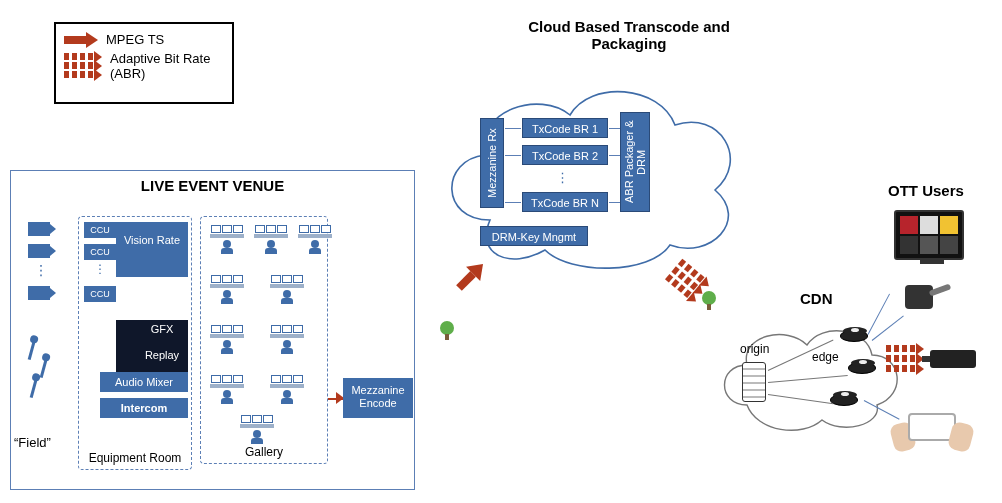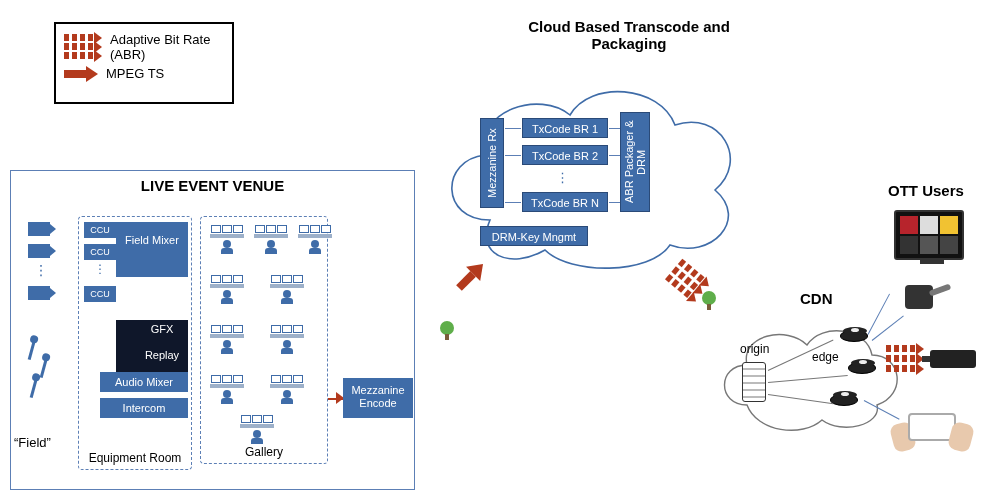--- a/index.html
+++ b/index.html
@@ -142,20 +142,24 @@
   .hand { position:absolute; width:22px; height:28px; background:#e8c9ad; border-radius:8px;}
   .handL{ left:0; top:18px; transform:rotate(-15deg);} .handR{ right:0; top:18px; transform:rotate(15deg);}
 
   .thin-line { position:absolute; height:1px; background:#5c7fb5; transform-origin:left center;}
 </style>
 </head>
 <body>
 
 <div class="legend">
   <div class="legend-row">
+    <div class="arrow-solid"></div>
+    <div class="legend-txt">MPEG TS</div>
+  </div>
+  <div class="legend-row">
     <div class="arrow-dashed-block">
       <div class="arrow-dashed">
           <span></span>
           <span></span>
           <span></span>
           <span></span>
         </div>
       <div class="arrow-dashed">
           <span></span>
           <span></span>
@@ -163,24 +167,20 @@
           <span></span>
         </div>
       <div class="arrow-dashed">
           <span></span>
           <span></span>
           <span></span>
           <span></span>
         </div>
     </div>
     <div class="legend-txt">Adaptive Bit Rate (ABR)</div>
-  </div>
-  <div class="legend-row">
-    <div class="arrow-solid"></div>
-    <div class="legend-txt">MPEG TS</div>
   </div>
 </div>
 
 <div class="venue-box">
   <div class="venue-title">LIVE EVENT VENUE</div>
 </div>
 <div class="field-label">“Field”</div>
 
 <div class="cam" style="left:28px; top:222px;"></div>
 <div class="cam" style="left:28px; top:244px;"></div>
@@ -191,25 +191,25 @@
 <div class="mic" style="left:42px; top:360px;"></div>
 <div class="mic" style="left:32px; top:380px;"></div>
 
 <div class="dashed-box equip">
   <div class="box-label-bottom">Equipment Room</div>
 </div>
 <div class="ccu" style="left:84px; top:222px;">CCU</div>
 <div class="ccu" style="left:84px; top:244px;">CCU</div>
 <div style="position:absolute;left:94px;top:262px;color:#3f6ca8;">⋮</div>
 <div class="ccu" style="left:84px; top:286px;">CCU</div>
-<div class="visionmixer" style="top:222px;">Field Mixer</div>
+<div class="visionmixer" style="top:222px;">Vision Rate</div>
 <div class="narrowbox" style="top:320px;">GFX</div>
 <div class="narrowbox" style="top:346px;">Replay</div>
 <div class="smallbox" style="top:372px;">Audio Mixer</div>
-<div class="smallbox" style="top:398px;">Intercom</div>
+<div class="smallbox" style="top:398px;font-weight:bold;">Intercom</div>
 
 <div class="dashed-box gallery">
   <div class="box-label-bottom">Gallery</div>
 </div>
 
 <div class="workstation" style="left:210px; top:225px;">
   <div class="ws-screens">
       <div class="ws-screen"></div>
       <div class="ws-screen"></div>
       <div class="ws-screen"></div>

